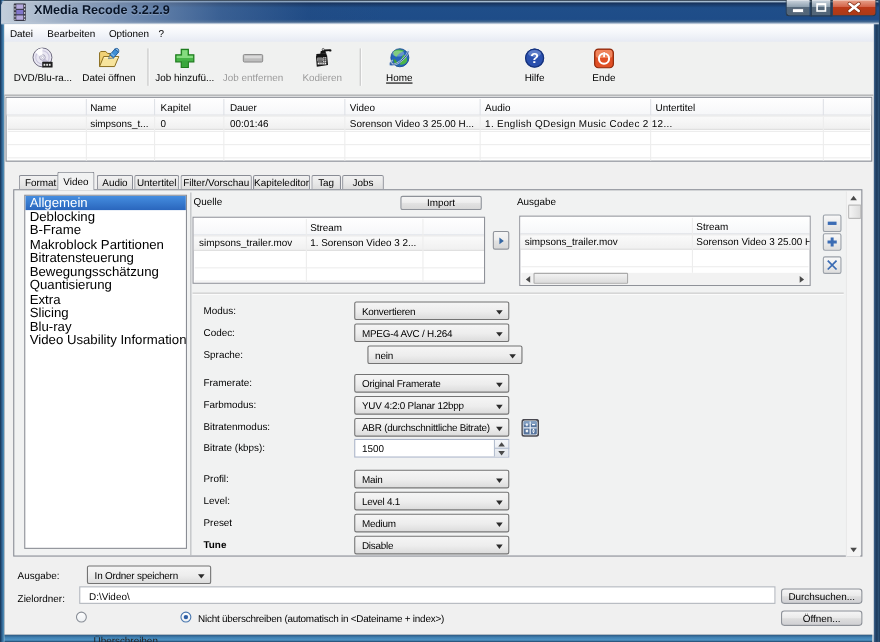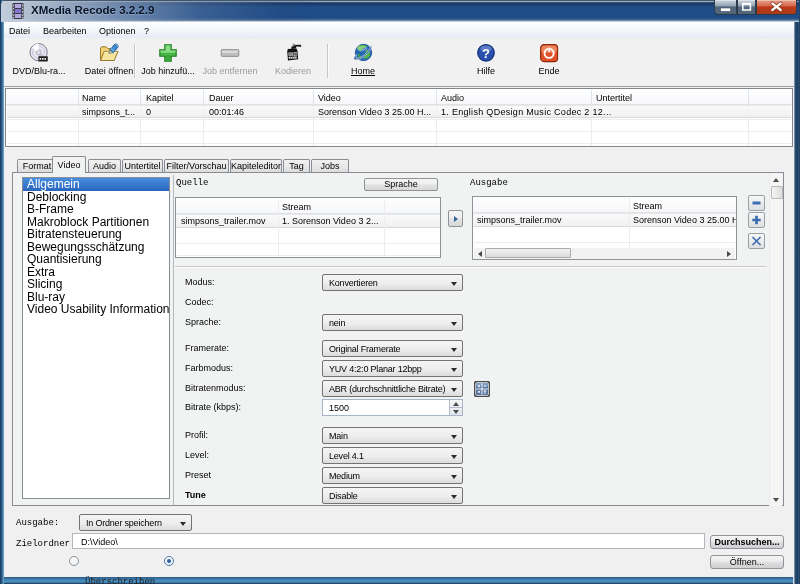--- a/index.html
+++ b/index.html
@@ -39,21 +39,21 @@
 #flist .cell { position:absolute; top:18px; white-space:nowrap; }
 .tab { position:absolute; top:137px; height:13px; background:linear-gradient(180deg,#f1f1f1,#e8e8e8 55%,#dcdcdc); border:1px solid #898c95; border-bottom:none; border-radius:2px 2px 0 0; font-size:9px; text-align:center; z-index:2; }
 .tab.sel { top:134px; height:17px; background:#f1f2f2; z-index:4; }
 .tab span { position:relative; top:1px; }
 .tab.sel span { top:3px; }
 #panel { position:absolute; left:8px; top:150px; width:772px; height:334px; border:1px solid #898c95; background:#f1f2f2; z-index:3; }
 #nav { position:absolute; left:9px; top:4px; width:148px; height:322px; background:#fff; border:1px solid #8a8d94; overflow:hidden; }
 #nav .it { height:12.55px; padding-left:4px; font-size:12px; line-height:12.55px; white-space:nowrap; }
 #nav .it.sel { background:linear-gradient(180deg,#458ee0,#2a66bd); color:#fff; }
 #navsplit { position:absolute; left:160px; top:2px; width:1px; height:330px; background:#b7b9bd; }
-.glabel { position:absolute; font-size:9px;font-family:Liberation Mono, monospace; }
+.glabel { position:absolute; font-size:9px; }
 .wbtn { position:absolute; background:linear-gradient(180deg,#f5f5f5,#eeeeee 45%,#e2e2e2 55%,#d8d8d8); border:1px solid #8e9299; border-radius:2px; text-align:center; font-size:9px; }
 .slist { position:absolute; background:#fff; border:1px solid #8f9299; overflow:hidden; }
 .shdr { position:absolute; left:0; top:0; width:100%; height:16px; background:linear-gradient(180deg,#ffffff,#f6f7f9); border-bottom:1px solid #dfe2e7; }
 .srow { position:absolute; left:0; width:100%; height:14px; background:linear-gradient(180deg,#fafafa,#f0f0f0); border-top:1px solid #e8e8e8; border-bottom:1px solid #d9d9d9; }
 .sv { position:absolute; width:1px; background:#ededed; }
 .sh { position:absolute; height:1px; background:#ededed; }
 .stxt { position:absolute; white-space:nowrap; font-size:9px; }
 .etch { position:absolute; height:1px; background:#c9c9c9; box-shadow:0 1px 0 #fdfdfd; }
 .frow { position:absolute; left:172px; font-size:9px; white-space:nowrap; }
 .combo { position:absolute; left:309px; width:141px; height:17px; border:1px solid #737373; border-radius:2px; background:linear-gradient(180deg,#f5f5f5,#ededed 55%,#dcdcdc); font-size:9px; }
@@ -130,21 +130,21 @@
           <circle cx="9.6" cy="9.2" r="1" fill="#fff" stroke="#aaa6c0" stroke-width="0.6"></circle>
           <path d="M3.2 4.4 A8.6 8.6 0 0 1 9.6 0.6 L 9.6 6.7 A 2.5 2.5 0 0 0 7.3 8.2 Z" fill="#ffffff" opacity="0.92"></path>
           <path d="M16 14 A8.6 8.6 0 0 1 9.6 17.8 L 9.6 11.7 A 2.5 2.5 0 0 0 11.9 10.2 Z" fill="#bfbbd4" opacity="0.85"></path>
           <rect x="9.4" y="13.2" width="9.4" height="5.2" rx="0.6" fill="#1e1e1e"></rect>
           <rect x="10.6" y="15" width="1.6" height="1.8" fill="#e8e8e8"></rect>
           <rect x="13" y="15" width="1.6" height="1.8" fill="#e8e8e8"></rect>
           <rect x="15.4" y="15" width="1.6" height="1.8" fill="#e8e8e8"></rect>
         </svg>
         <div class="lbl">DVD/Blu-ra...</div>
       </div>
-      <div class="tbi" style="left:73px; width:64px;">
+      <div class="tbi" style="left:63px; width:64px;">
         <svg width="20" height="20" viewBox="0 0 20 20">
           <path d="M1.5 17.5 L1.5 5 L2.6 3.8 L7.2 3.8 L8.8 5.6 L14.8 5.6 L14.8 8.4" fill="#f0d176" stroke="#8a6d1e" stroke-width="0.9"></path>
           <path d="M1.5 17.5 L5.2 8.4 L19 8.4 L15.2 17.5 Z" fill="#f7e49c" stroke="#8a6d1e" stroke-width="0.9"></path>
           <path d="M5.7 9.4 L18 9.4" stroke="#fdf2c4" stroke-width="1.2" fill="none"></path>
           <path d="M10.8 7 L15.4 1.6 L18.8 4.4 L14.2 9.8 Z" fill="#3f8fd6" stroke="#1a5492" stroke-width="0.8"></path>
           <path d="M12 5.6 L14.9 8 " stroke="#7db8e8" stroke-width="1.2"></path>
           <path d="M10.8 7 L14.2 9.8 L9.6 10.4 Z" fill="#e8c87a" stroke="#1a5492" stroke-width="0.5"></path>
           <path d="M15.4 1.6 C16.2 0.4 18.6 0.9 18.95 2.4 C19.1 3.2 19.1 4 18.8 4.4 Z" fill="#8cc0ec" stroke="#1a5492" stroke-width="0.7"></path>
         </svg>
         <div class="lbl">Datei öffnen</div>
@@ -266,21 +266,21 @@
         <div class="it">Bitratensteuerung</div>
         <div class="it">Bewegungsschätzung</div>
         <div class="it">Quantisierung</div>
         <div class="it">Extra</div>
         <div class="it">Slicing</div>
         <div class="it">Blu-ray</div>
         <div class="it">Video Usability Information</div>
       </div>
       <div id="navsplit"></div>
       <div class="glabel" style="left:163px; top:5px;">Quelle</div>
-      <div class="wbtn" style="left:351px; top:5px; width:74px; height:13px; line-height:11px;">Sprache</div>
+      <div class="wbtn" style="left:351px; top:5px; width:74px; height:13px; line-height:11px;">Import</div>
       <div class="slist" style="left:162px; top:24px; width:266px; height:61px;">
         <div class="shdr"></div>
         <div class="stxt" style="left:106px; top:4px;">Stream</div>
         <div class="srow" style="top:16px;"></div>
         <div class="stxt" style="left:5px; top:18px;">simpsons_trailer.mov</div>
         <div class="stxt" style="left:106px; top:18px;">1. Sorenson Video 3 2...</div>
         <div class="sv" style="left:102px; top:1px; height:58px;"></div>
         <div class="sv" style="left:208px; top:1px; height:58px;"></div>
         <div class="sh" style="left:1px; top:44.5px; width:263px;"></div>
         <div class="sh" style="left:1px; top:56.5px; width:263px;"></div>
@@ -312,22 +312,26 @@
       <div class="sbtn" style="top:60px;"><svg width="15" height="14" viewBox="0 0 15 14">
             <path d="M3.5 3 L11.5 11 M11.5 3 L3.5 11" stroke="#3b6cb4" stroke-width="1.6"></path>
           </svg></div>
       <div class="etch" style="left:162px; top:93px; width:592px;"></div>
       <div class="frow" style="top:104px;">Modus:</div>
       <div class="combo" style="top:101px;">
           <span class="ct">Konvertieren</span>
           <span class="carr"></span>
         </div>
       <div class="frow" style="top:124px;">Codec:</div>
+      <div class="combo" style="top:121px;">
+          <span class="ct">MPEG-4 AVC / H.264</span>
+          <span class="carr"></span>
+        </div>
       <div class="frow" style="top:144px;">Sprache:</div>
-      <div class="combo" style="top:141px;">
+      <div class="combo" style="top:141px;margin-left:12px;">
           <span class="ct">nein</span>
           <span class="carr"></span>
         </div>
       <div class="frow" style="top:170px;">Framerate:</div>
       <div class="combo" style="top:167px;">
           <span class="ct">Original Framerate</span>
           <span class="carr"></span>
         </div>
       <div class="frow" style="top:190px;">Farbmodus:</div>
       <div class="combo" style="top:187px;">
@@ -390,21 +394,22 @@
     </div>
     <div class="glabel" style="left:12px; top:496px;">Ausgabe:</div>
     <div class="combo" style="left:75px; top:492px; width:113px;">
         <span class="ct">In Ordner speichern</span>
         <span class="carr"></span>
       </div>
     <div class="glabel" style="left:12px; top:517px;">Zielordner:</div>
     <div class="spin" style="left:68px; top:511px; width:633px; height:16px; border-color:#b2b6bd;">
         <span style="position:absolute; left:8px; top:3px;">D:\Video\</span>
       </div>
-    <div class="btnb" style="left:706px; top:513px; width:74px; height:14px; line-height:12px;font-weight:bold;">Durchsuchen...</div>
+    <div class="btnb" style="left:706px; top:513px; width:74px; height:14px; line-height:12px;">Durchsuchen...</div>
     <div class="rad" style="left:65px; top:534px;"></div>
     <div class="glabel" style="left:81px; top:535px; color:#222;margin-top:20px;">Überschreiben</div>
     <div class="rad" style="left:160px; top:534px; border-color:#4a78b0;">
         <div style="position:absolute; left:2px; top:2px; width:4px; height:4px; border-radius:50%; background:#2f5fa5;"></div>
       </div>
+    <div class="glabel" style="left:176px; top:535px; letter-spacing:-0.2px;">Nicht überschreiben (automatisch in &lt;Dateiname + index&gt;)</div>
     <div class="btnb" style="left:706px; top:533px; width:74px; height:14px; line-height:12px;">Öffnen...</div>
   </div>
 </div>
 
 </body></html>

